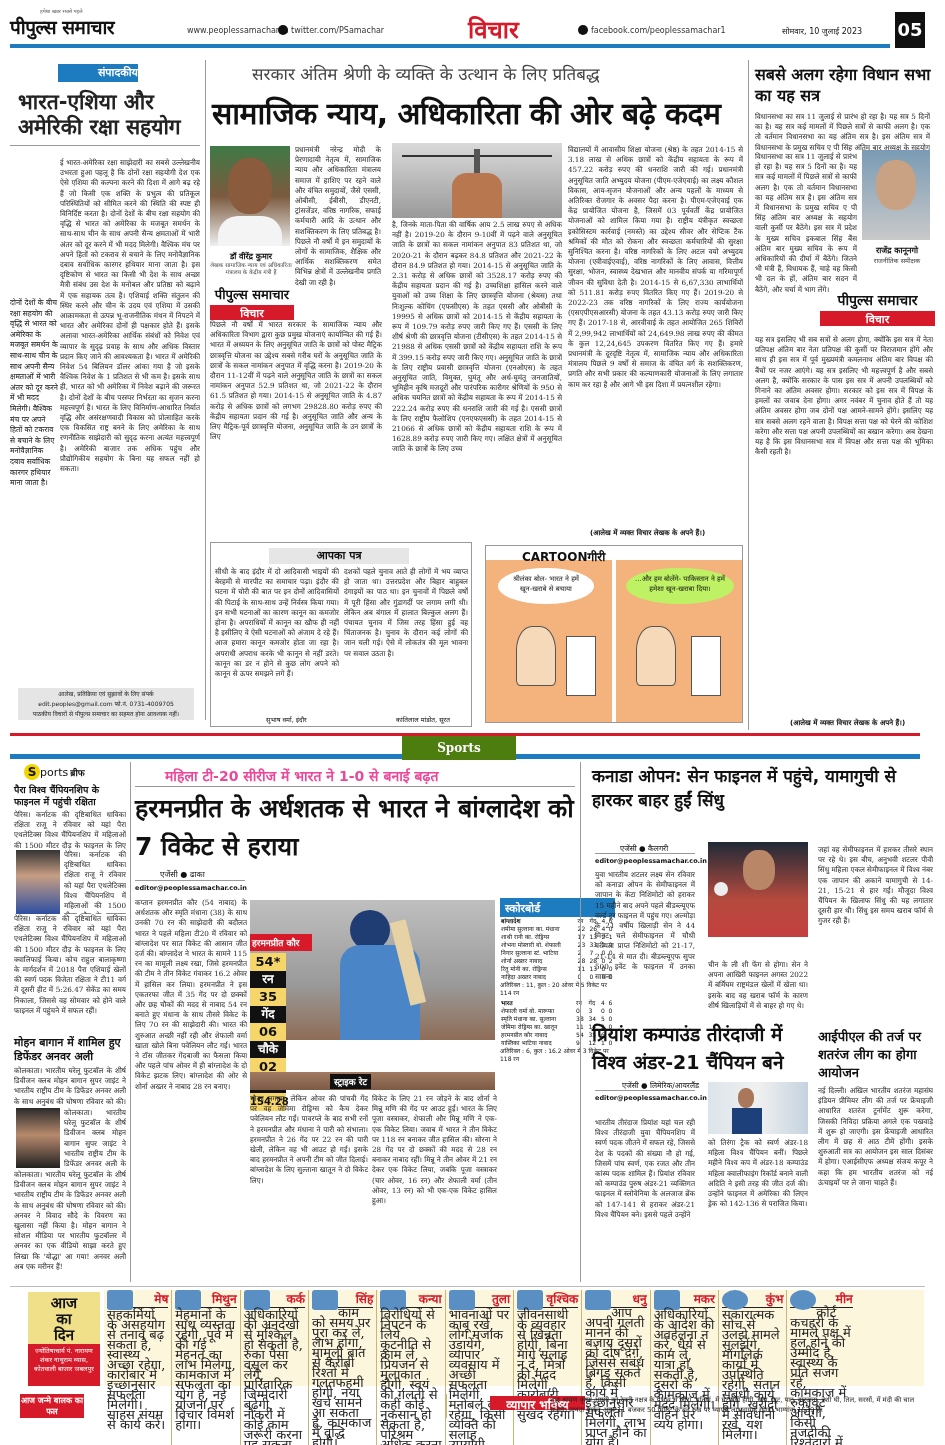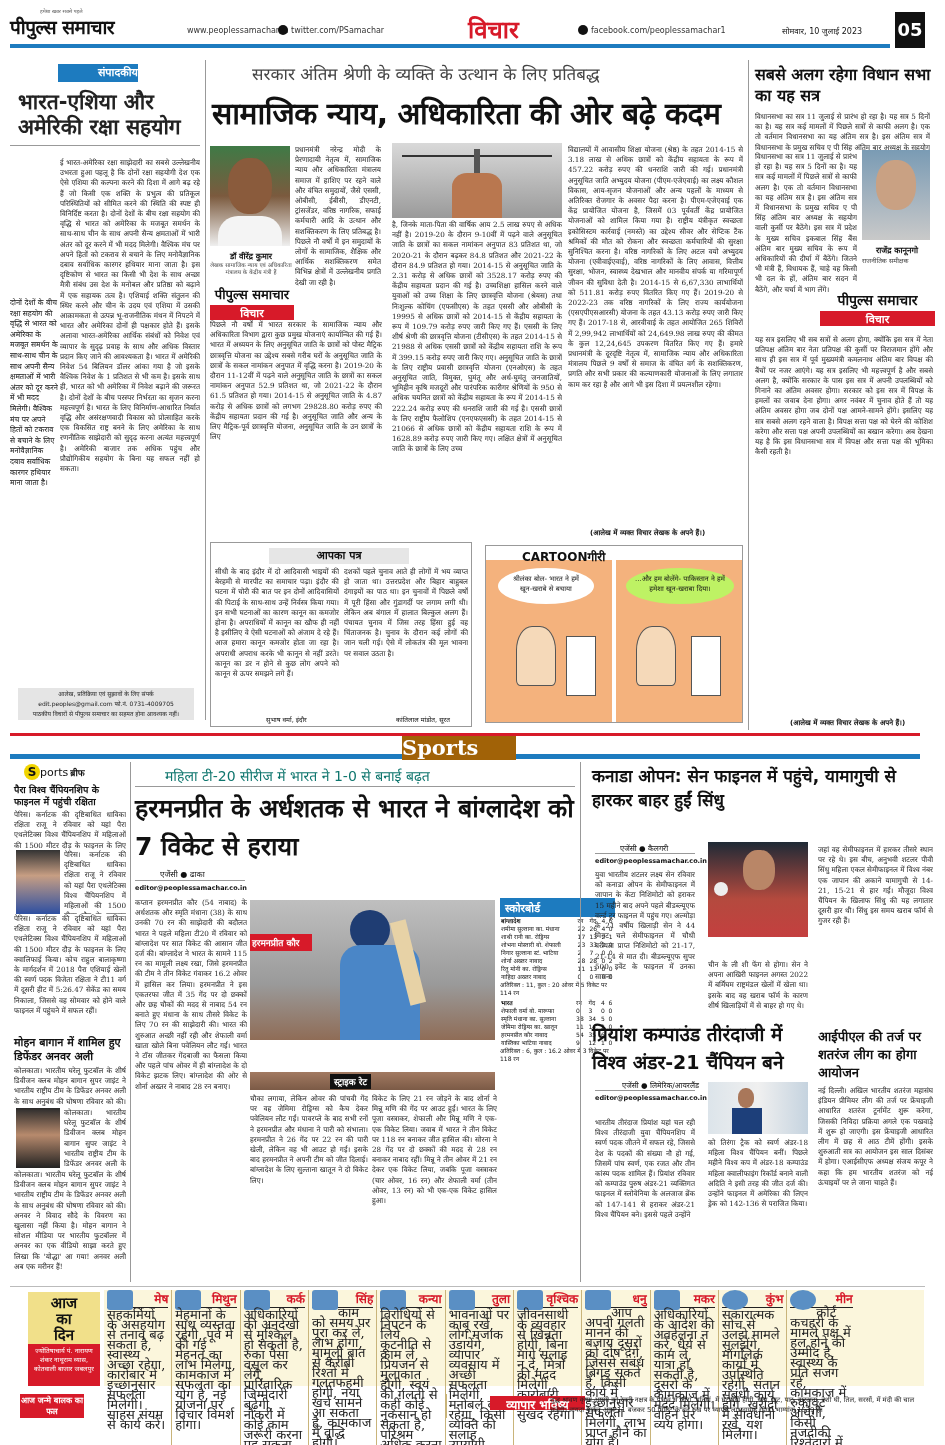--- a/index.html
+++ b/index.html
@@ -100,64 +100,75 @@
   <div style="position:absolute;left:205px;top:90px;width:30px;height:60px;background:#fff;border:1px solid #555;"></div>
 </div>
 
 <div class="abs" style="left:755px;top:64px;width:180px;font-size:16px;line-height:21px;font-weight:bold;">सबसे अलग रहेगा विधान सभा का यह सत्र</div>
 <div class="abs txt" style="left:755px;top:112px;width:175px;height:40px;">विधानसभा का सत्र 11 जुलाई से प्रारंभ हो रहा है। यह सत्र 5 दिनों का है। यह सत्र कई मामलों में पिछले सत्रों से काफी अलग है। एक तो वर्तमान विधानसभा का यह अंतिम सत्र है। इस अंतिम सत्र में विधानसभा के प्रमुख सचिव ए पी सिंह अंतिम बार अध्यक्ष के सहयोग वाली कुर्सी पर बैठेंगे। इस सत्र में प्रदेश के मुख्य सचिव इकबाल सिंह बैंस अंतिम बार मुख्य सचिव के रूप में अधिकारियों की दीर्घा में बैठेंगे। जितने भी मंत्री हैं, विधायक हैं, चाहे वह किसी भी दल के हों, अंतिम बार सदन में बैठेंगे, और चर्चा में भाग लेंगे।</div>
 <div class="abs txt" style="left:755px;top:152px;width:102px;height:180px;">विधानसभा का सत्र 11 जुलाई से प्रारंभ हो रहा है। यह सत्र 5 दिनों का है। यह सत्र कई मामलों में पिछले सत्रों से काफी अलग है। एक तो वर्तमान विधानसभा का यह अंतिम सत्र है। इस अंतिम सत्र में विधानसभा के प्रमुख सचिव ए पी सिंह अंतिम बार अध्यक्ष के सहयोग वाली कुर्सी पर बैठेंगे। इस सत्र में प्रदेश के मुख्य सचिव इकबाल सिंह बैंस अंतिम बार मुख्य सचिव के रूप में अधिकारियों की दीर्घा में बैठेंगे। जितने भी मंत्री हैं, विधायक हैं, चाहे वह किसी भी दल के हों, अंतिम बार सदन में बैठेंगे, और चर्चा में भाग लेंगे।</div>
 <div class="abs" style="left:862px;top:150px;width:68px;height:90px;background:linear-gradient(180deg,#7a9bb4 0%,#c9c9c9 100%);">
   <div style="position:absolute;left:14px;top:10px;width:40px;height:50px;border-radius:45%;background:#c9a183;"></div>
 </div>
 <div class="abs" style="left:862px;top:244px;width:70px;font-size:8px;font-weight:bold;text-align:center;">राजेंद्र कानूनगो</div>
-<div class="abs" style="left:862px;top:256px;width:70px;font-size:6.5px;text-align:left;color:#444;">राजनीतिक समीक्षक</div>
+<div class="abs" style="left:862px;top:256px;width:70px;font-size:6.5px;text-align:center;color:#444;">राजनीतिक समीक्षक</div>
 <div class="abs" style="left:820px;top:290px;width:115px;text-align:center;">
   <div class="logo" style="font-size:14px;">पीपुल्स समाचार</div>
   <div style="background:#d71a29;color:#fff;font-size:11px;font-weight:bold;margin-top:2px;">विचार</div>
 </div>
 <div class="abs txt" style="left:755px;top:335px;width:178px;height:380px;">यह सत्र इसलिए भी सब सत्रों से अलग होगा, क्योंकि इस सत्र में नेता प्रतिपक्ष अंतिम बार नेता प्रतिपक्ष की कुर्सी पर विराजमान होंगे और साथ ही इस सत्र में पूर्व मुख्यमंत्री कमलनाथ अंतिम बार विपक्ष की बैंचों पर नजर आएंगे। यह सत्र इसलिए भी महत्त्वपूर्ण है और सबसे अलग है, क्योंकि सरकार के पास इस सत्र में अपनी उपलब्धियों को गिनाने का अंतिम अवसर होगा। सरकार को इस सत्र में विपक्ष के हमलों का जवाब देना होगा। अगर नवंबर में चुनाव होते हैं तो यह अंतिम अवसर होगा जब दोनों पक्ष आमने-सामने होंगे। इसलिए यह सत्र सबसे अलग रहने वाला है। विपक्ष सत्ता पक्ष को घेरने की कोशिश करेगा और सत्ता पक्ष अपनी उपलब्धियों का बखान करेगा। अब देखना यह है कि इस विधानसभा सत्र में विपक्ष और सत्ता पक्ष की भूमिका कैसी रहती है।</div>
 <div class="abs" style="left:790px;top:718px;font-size:7px;font-weight:bold;">(आलेख में व्यक्त विचार लेखक के अपने हैं।)</div>
 
 <div class="abs" style="left:10px;top:733px;width:910px;height:3px;background:#d71a29;"></div>
 <div class="abs" style="left:10px;top:754px;width:910px;height:5px;background:#1d7bbf;"></div>
-<div class="abs" style="left:402px;top:736px;width:114px;height:24px;background:#a16207;color:#fff;font-family:'DejaVu Serif',serif;font-weight:bold;font-size:21px;text-align:left;line-height:24px;">Sports</div>
+<div class="abs" style="left:402px;top:736px;width:114px;height:24px;background:#4d7c0f;color:#fff;font-family:'DejaVu Serif',serif;font-weight:bold;font-size:12px;text-align:center;line-height:24px;">Sports</div>
 
 <div class="abs" style="left:24px;top:764px;display:flex;align-items:center;">
   <span style="display:inline-block;width:16px;height:16px;border-radius:50%;background:#f1d500;text-align:center;font-size:12px;font-weight:bold;line-height:16px;">S</span>
   <span style="font-size:11px;font-family:'DejaVu Sans',sans-serif;">ports</span>
   <span style="font-size:9px;font-weight:bold;margin-left:2px;">ब्रीफ</span>
 </div>
 <div class="abs" style="left:14px;top:784px;width:110px;font-size:9.5px;line-height:12px;font-weight:bold;">पैरा विश्व चैंपियनशिप के फाइनल में पहुंची रक्षिता</div>
 <div class="abs txt" style="left:14px;top:810px;width:112px;height:42px;">पेरिस। कर्नाटक की दृष्टिबाधित धाविका रक्षिता राजू ने रविवार को यहां पैरा एथलेटिक्स विश्व चैंपियनशिप में महिलाओं की 1500 मीटर दौड़ के फाइनल के लिए क्वालिफाई किया। कोच राहुल बालाकृष्णा के मार्गदर्शन में 2018 पैरा एशियाई खेलों की स्वर्ण पदक विजेता रक्षिता ने टी11 वर्ग में दूसरी हीट में 5:26.47 सेकेंड का समय निकाला, जिससे वह सोमवार को होने वाले फाइनल में पहुंचने में सफल रहीं।</div>
 <div class="abs" style="left:16px;top:850px;width:44px;height:64px;background:linear-gradient(180deg,#333 0%,#c79e83 40%,#2d4fa2 100%);"></div>
 <div class="abs txt" style="left:64px;top:850px;width:62px;height:64px;">पेरिस। कर्नाटक की दृष्टिबाधित धाविका रक्षिता राजू ने रविवार को यहां पैरा एथलेटिक्स विश्व चैंपियनशिप में महिलाओं की 1500 मीटर दौड़ के फाइनल के लिए क्वालिफाई किया। कोच राहुल बालाकृष्णा के मार्गदर्शन में 2018 पैरा एशियाई खेलों की स्वर्ण पदक विजेता रक्षिता ने टी11 वर्ग में दूसरी हीट में 5:26.47 सेकेंड का समय निकाला, जिससे वह सोमवार को होने वाले फाइनल में पहुंचने में सफल रहीं।</div>
 <div class="abs txt" style="left:14px;top:914px;width:112px;height:110px;">पेरिस। कर्नाटक की दृष्टिबाधित धाविका रक्षिता राजू ने रविवार को यहां पैरा एथलेटिक्स विश्व चैंपियनशिप में महिलाओं की 1500 मीटर दौड़ के फाइनल के लिए क्वालिफाई किया। कोच राहुल बालाकृष्णा के मार्गदर्शन में 2018 पैरा एशियाई खेलों की स्वर्ण पदक विजेता रक्षिता ने टी11 वर्ग में दूसरी हीट में 5:26.47 सेकेंड का समय निकाला, जिससे वह सोमवार को होने वाले फाइनल में पहुंचने में सफल रहीं।</div>
 <div class="abs" style="left:14px;top:1036px;width:112px;font-size:11px;line-height:14px;font-weight:bold;">मोहन बागान में शामिल हुए डिफेंडर अनवर अली</div>
 <div class="abs txt" style="left:14px;top:1066px;width:112px;height:40px;">कोलकाता। भारतीय घरेलू फुटबॉल के शीर्ष डिवीजन क्लब मोहन बागान सुपर जाइंट ने भारतीय राष्ट्रीय टीम के डिफेंडर अनवर अली के साथ अनुबंध की घोषणा रविवार को की। अनवर ने विवाद सौदे के विवरण का खुलासा नहीं किया है। मोहन बागान ने सोशल मीडिया पर भारतीय फुटबॉलर में अनवर का एक वीडियो साझा करते हुए लिखा कि 'योद्धा' आ गया! अनवर अली अब एक मरीनर हैं!</div>
 <div class="abs" style="left:16px;top:1108px;width:44px;height:60px;background:linear-gradient(180deg,#2b2b2b 0%,#b78a6d 45%,#222 100%);"></div>
 <div class="abs txt" style="left:64px;top:1108px;width:62px;height:60px;">कोलकाता। भारतीय घरेलू फुटबॉल के शीर्ष डिवीजन क्लब मोहन बागान सुपर जाइंट ने भारतीय राष्ट्रीय टीम के डिफेंडर अनवर अली के साथ अनुबंध की घोषणा रविवार को की। अनवर ने विवाद सौदे के विवरण का खुलासा नहीं किया है। मोहन बागान ने सोशल मीडिया पर भारतीय फुटबॉलर में अनवर का एक वीडियो साझा करते हुए लिखा कि 'योद्धा' आ गया! अनवर अली अब एक मरीनर हैं!</div>
 <div class="abs txt" style="left:14px;top:1170px;width:112px;height:110px;">कोलकाता। भारतीय घरेलू फुटबॉल के शीर्ष डिवीजन क्लब मोहन बागान सुपर जाइंट ने भारतीय राष्ट्रीय टीम के डिफेंडर अनवर अली के साथ अनुबंध की घोषणा रविवार को की। अनवर ने विवाद सौदे के विवरण का खुलासा नहीं किया है। मोहन बागान ने सोशल मीडिया पर भारतीय फुटबॉलर में अनवर का एक वीडियो साझा करते हुए लिखा कि 'योद्धा' आ गया! अनवर अली अब एक मरीनर हैं!</div>
 <div class="abs rule-v" style="left:130px;top:762px;height:520px;"></div>
 
-<div class="abs" style="left:165px;top:766px;font-size:14px;color:#0f766e;">महिला टी-20 सीरीज में भारत ने 1-0 से बनाई बढ़त</div>
+<div class="abs" style="left:165px;top:766px;font-size:14px;color:#ec4899;font-weight:bold;">महिला टी-20 सीरीज में भारत ने 1-0 से बनाई बढ़त</div>
 <div class="abs" style="left:135px;top:786px;width:440px;height:1px;background:#999;"></div>
 <div class="abs" style="left:135px;top:790px;width:440px;font-size:25px;line-height:38px;font-weight:bold;">हरमनप्रीत के अर्धशतक से भारत ने बांग्लादेश को 7 विकेट से हराया</div>
 <div class="abs" style="left:160px;top:868px;font-size:8px;">एजेंसी ● ढाका</div>
 <div class="abs" style="left:135px;top:880px;width:110px;height:1px;background:#999;"></div>
 <div class="abs" style="left:135px;top:884px;font-size:6.5px;font-weight:bold;">editor@peoplessamachar.co.in</div>
 <div class="abs txt" style="left:135px;top:898px;width:112px;height:385px;">कप्तान हरमनप्रीत कौर (54 नाबाद) के अर्धशतक और स्मृति मंधाना (38) के साथ उनकी 70 रन की साझेदारी की बदौलत भारत ने पहले महिला टी20 में रविवार को बांग्लादेश पर सात विकेट की आसान जीत दर्ज की। बांग्लादेश ने भारत के सामने 115 रन का मामूली लक्ष्य रखा, जिसे हरमनप्रीत की टीम ने तीन विकेट गंवाकर 16.2 ओवर में हासिल कर लिया। हरमनप्रीत ने इस एकतरफा जीत में 35 गेंद पर दो छक्कों और छह चौकों की मदद से नाबाद 54 रन बनाते हुए मंधाना के साथ तीसरे विकेट के लिए 70 रन की साझेदारी की। भारत की शुरुआत अच्छी नहीं रही और शेफाली वर्मा खाता खोले बिना पवेलियन लौट गईं। भारत ने टॉस जीतकर गेंदबाजी का फैसला किया और पहले पांच ओवर में ही बांग्लादेश के दो विकेट झटक लिए। बांग्लादेश की ओर से शोर्ना अख्तर ने नाबाद 28 रन बनाए।</div>
 
 <div class="abs" style="left:250px;top:900px;width:245px;height:140px;background:linear-gradient(180deg,#bfbfbf 0%,#9a9a9a 60%,#8f6c56 100%);overflow:hidden;">
   <div style="position:absolute;left:100px;top:10px;width:40px;height:40px;border-radius:50%;background:#1f3d73;"></div>
   <div style="position:absolute;left:90px;top:45px;width:80px;height:95px;background:#4a86c7;border-radius:20px 20px 0 0;"></div>
   <div style="position:absolute;left:150px;top:20px;width:16px;height:85px;background:#e7d2a6;transform:rotate(-14deg);"></div>
 </div>
 <div class="abs" style="left:250px;top:934px;width:62px;">
   <div style="background:#d71a29;color:#fff;font-size:9px;font-weight:bold;padding:2px 2px;width:62px;">हरमनप्रीत कौर</div>
+  <div style="width:36px;margin-top:2px;">
+    <div class="stat-y">54*</div>
+    <div class="stat-b">रन</div>
+    <div class="stat-y">35</div>
+    <div class="stat-b">गेंद</div>
+    <div class="stat-y">06</div>
+    <div class="stat-b">चौके</div>
+    <div class="stat-y">02</div>
+    <div class="stat-b">छक्के</div>
+    <div class="stat-y" style="font-size:10px;">154.28</div>
+  </div>
 </div>
 <div class="abs" style="left:250px;top:1072px;width:245px;height:18px;background:linear-gradient(180deg,#a27a62,#7b5a46);">
   <span style="position:absolute;left:80px;top:2px;background:#111;color:#fff;font-size:9px;padding:1px 4px;font-weight:bold;">स्ट्राइक रेट</span>
 </div>
 <div class="abs txt" style="left:250px;top:1094px;width:118px;height:190px;">चौका लगाया, लेकिन ओवर की पांचवी गेंद पर वह जेमिमा रोड्रिग्स को कैच देकर पवेलियन लौट गईं। पावरप्ले के बाद सभी रनों ने हरमनप्रीत और मंधाना ने पारी को संभाला। हरमनप्रीत ने 26 गेंद पर 22 रन की पारी खेली, लेकिन वह भी आउट हो गईं। इसके बाद हरमनप्रीत ने अपनी टीम को जीत दिलाई। बांग्लादेश के लिए सुल्ताना खातून ने दो विकेट लिए।</div>
 <div class="abs txt" style="left:372px;top:1094px;width:125px;height:190px;">विकेट के लिए 21 रन जोड़ने के बाद शोर्ना ने मिन्नू मणि की गेंद पर आउट हुईं। भारत के लिए पूजा वस्त्राकर, शेफाली और मिन्नू मणि ने एक-एक विकेट लिया। जवाब में भारत ने तीन विकेट पर 118 रन बनाकर जीत हासिल की। सोरना ने 28 गेंद पर दो छक्कों की मदद से 28 रन बनाकर नाबाद रहीं। मिन्नू ने तीन ओवर में 21 रन देकर एक विकेट लिया, जबकि पूजा वस्त्राकर (चार ओवर, 16 रन) और शेफाली वर्मा (तीन ओवर, 13 रन) को भी एक-एक विकेट हासिल हुआ।</div>
 
 <div class="abs" style="left:500px;top:898px;width:115px;height:200px;overflow:hidden;">
   <div style="background:#1d7bbf;color:#fff;font-size:11px;font-weight:bold;padding:2px 5px;">स्कोरबोर्ड</div>
   <table class="score" style="width:100%;border-collapse:collapse;">

